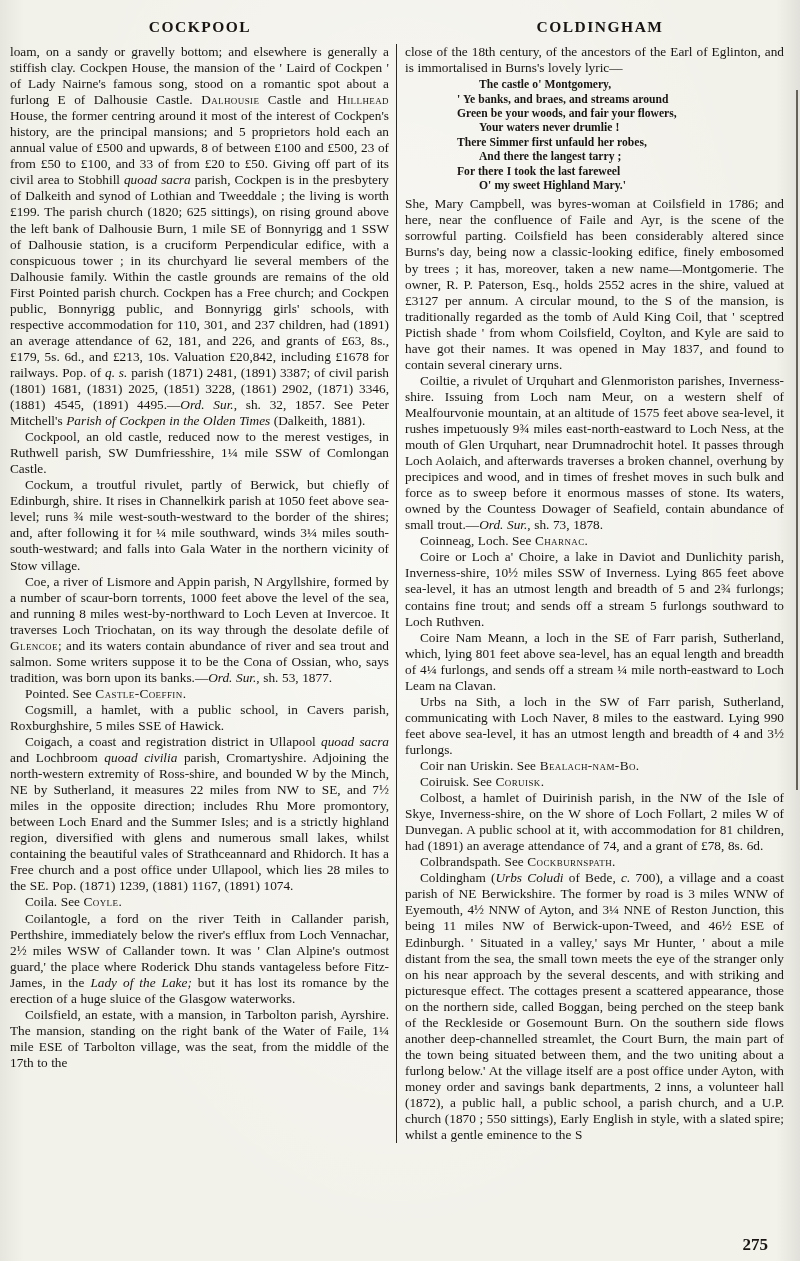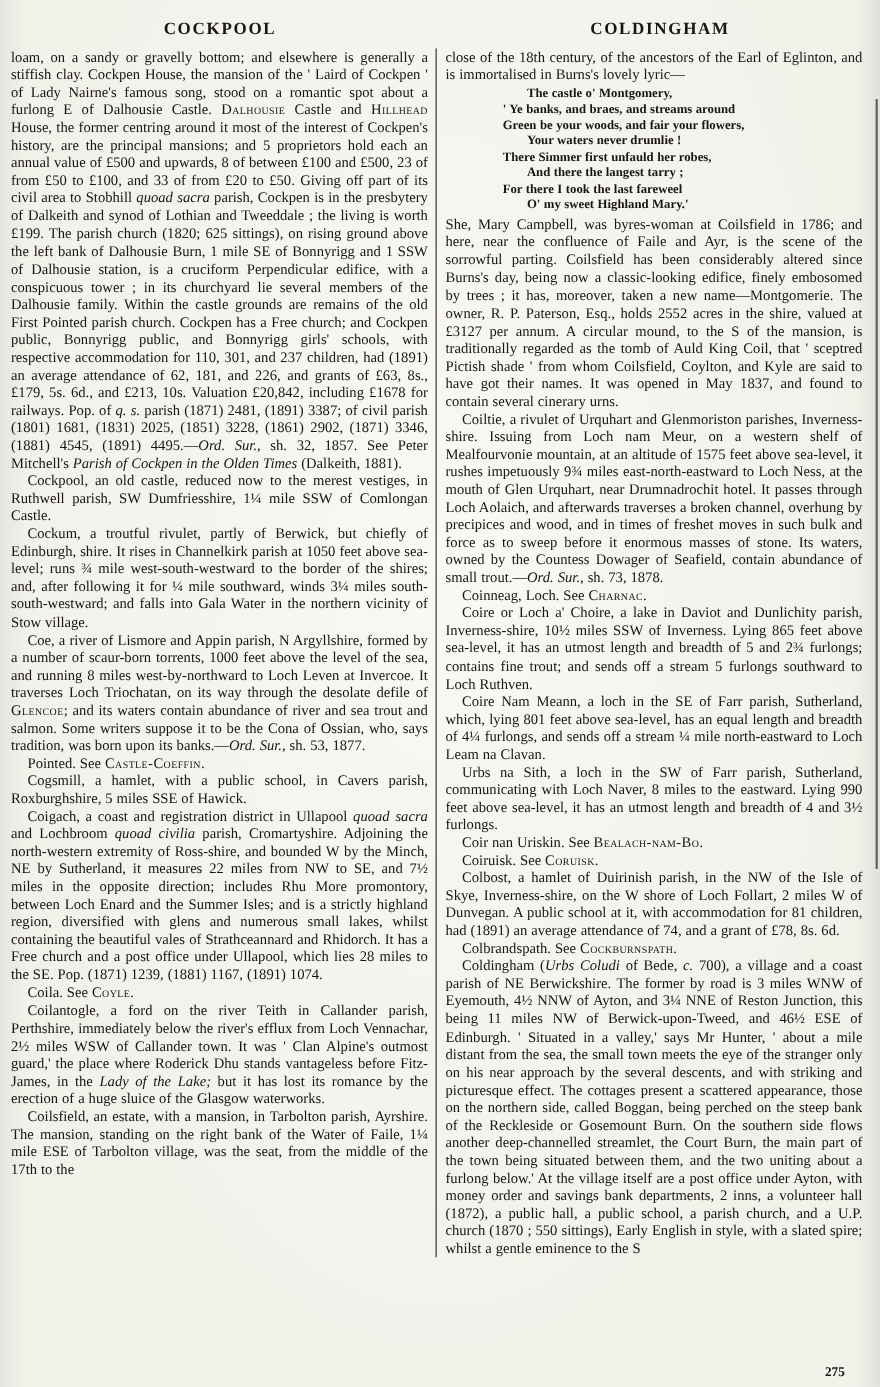--- a/index.html
+++ b/index.html
@@ -58,21 +58,21 @@
     font-weight:bold;
     font-size:11.6px;
     line-height:14.4px;
   }
   .verse .vline{display:block;}
   .verse .vline.vindent{padding-left:22px;}
   .pagenum{
     position:absolute;
     right:32px;bottom:6px;
     font-weight:bold;
-    font-size:12px;
+    font-size:17px;
   }
 </style>
 </head>
 <body>
 
 <div class="page">
   <div class="edge-line"></div>
 
   <div class="heads">
     <div class="head">COCKPOOL</div>

